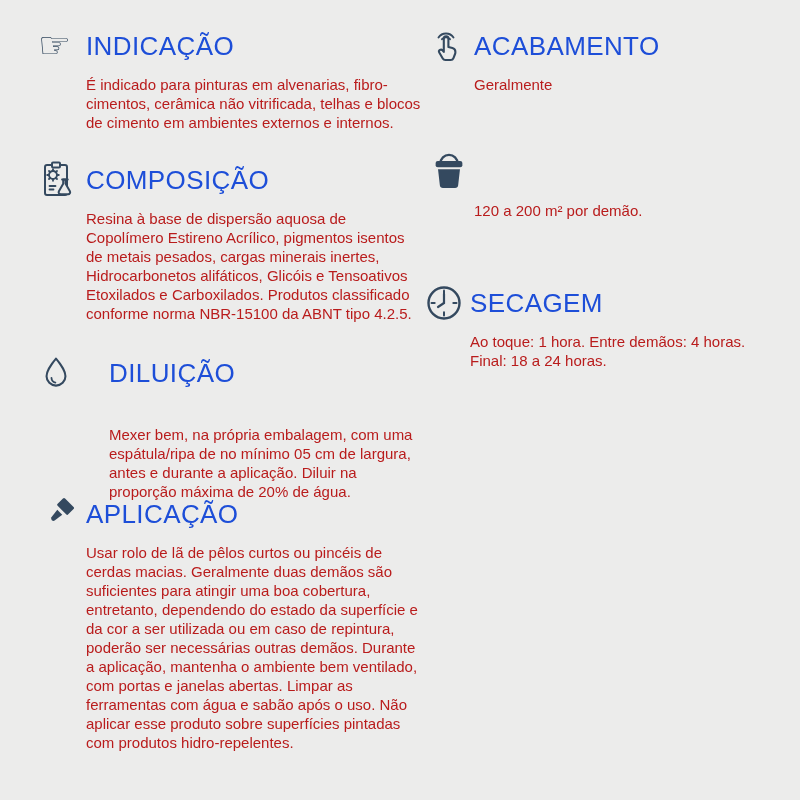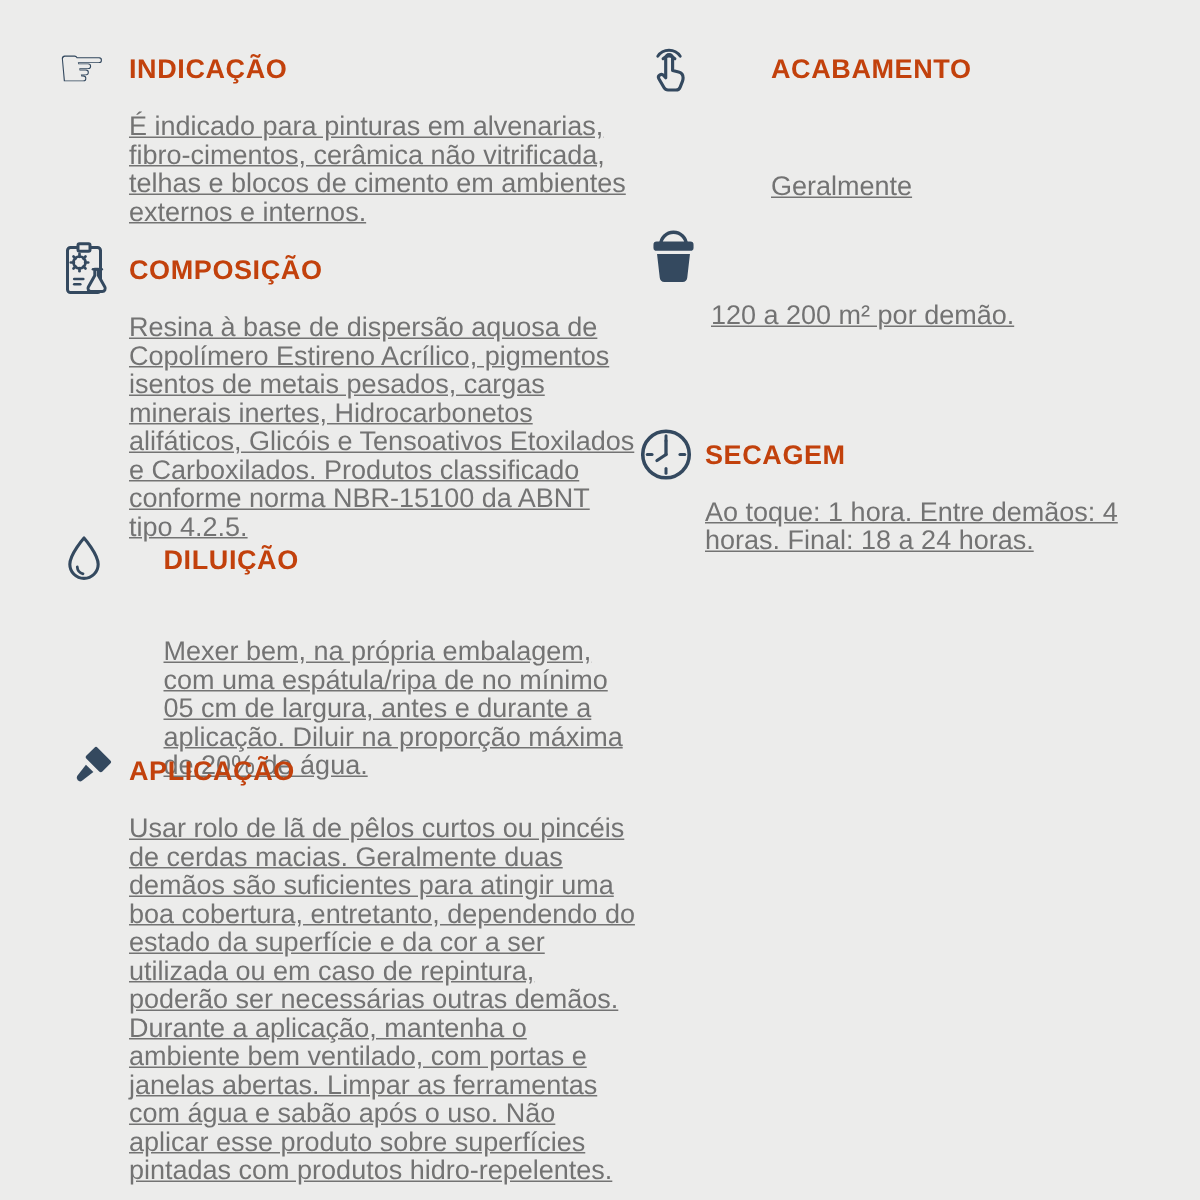--- a/index.html
+++ b/index.html
@@ -17,39 +17,38 @@
   .icon-cell{
     grid-row:1;grid-column:1;
     width:46px;height:40px;
     display:flex;align-items:center;justify-content:flex-start;
     color:#34495f;
   }
   .sec h2{
     grid-row:1;grid-column:2;
     align-self:center;
     margin:0;
-    font-size:18px;
-    font-weight:bold;
+    font-size:26px;
+    font-weight:normal;
     letter-spacing:.4px;
-    color:#c2410c;
+    color:#1d4ed8;
   }
   .sec p{
     grid-row:2;grid-column:2;
     margin:9px 0 0 0;
-    font-size:18px;
+    font-size:15px;
     line-height:19px;
-    color:#737373;
-    text-decoration:underline;
+    color:#b91c1c;
   }
   
   #sec-indicacao{left:38px;top:26px;width:386px;}
   #sec-composicao{left:38px;top:160px;width:386px;}
   #sec-diluicao{left:38px;top:353px;width:386px;gap:23px;}
   #sec-aplicacao{left:38px;top:494px;width:386px;}
-  #sec-acabamento{left:428px;top:26px;width:356px;gap:40px;}
+  #sec-acabamento{left:428px;top:26px;width:356px;}
   #sec-rendimento{left:428px;top:152px;width:356px;}
   #sec-secagem{left:424px;top:283px;width:360px;}
 
   .hand-glyph{
     font-family:"DejaVu Sans", sans-serif;
     font-size:37px;
     line-height:40px;
     color:#34495f;
   }
   svg{display:block;}

